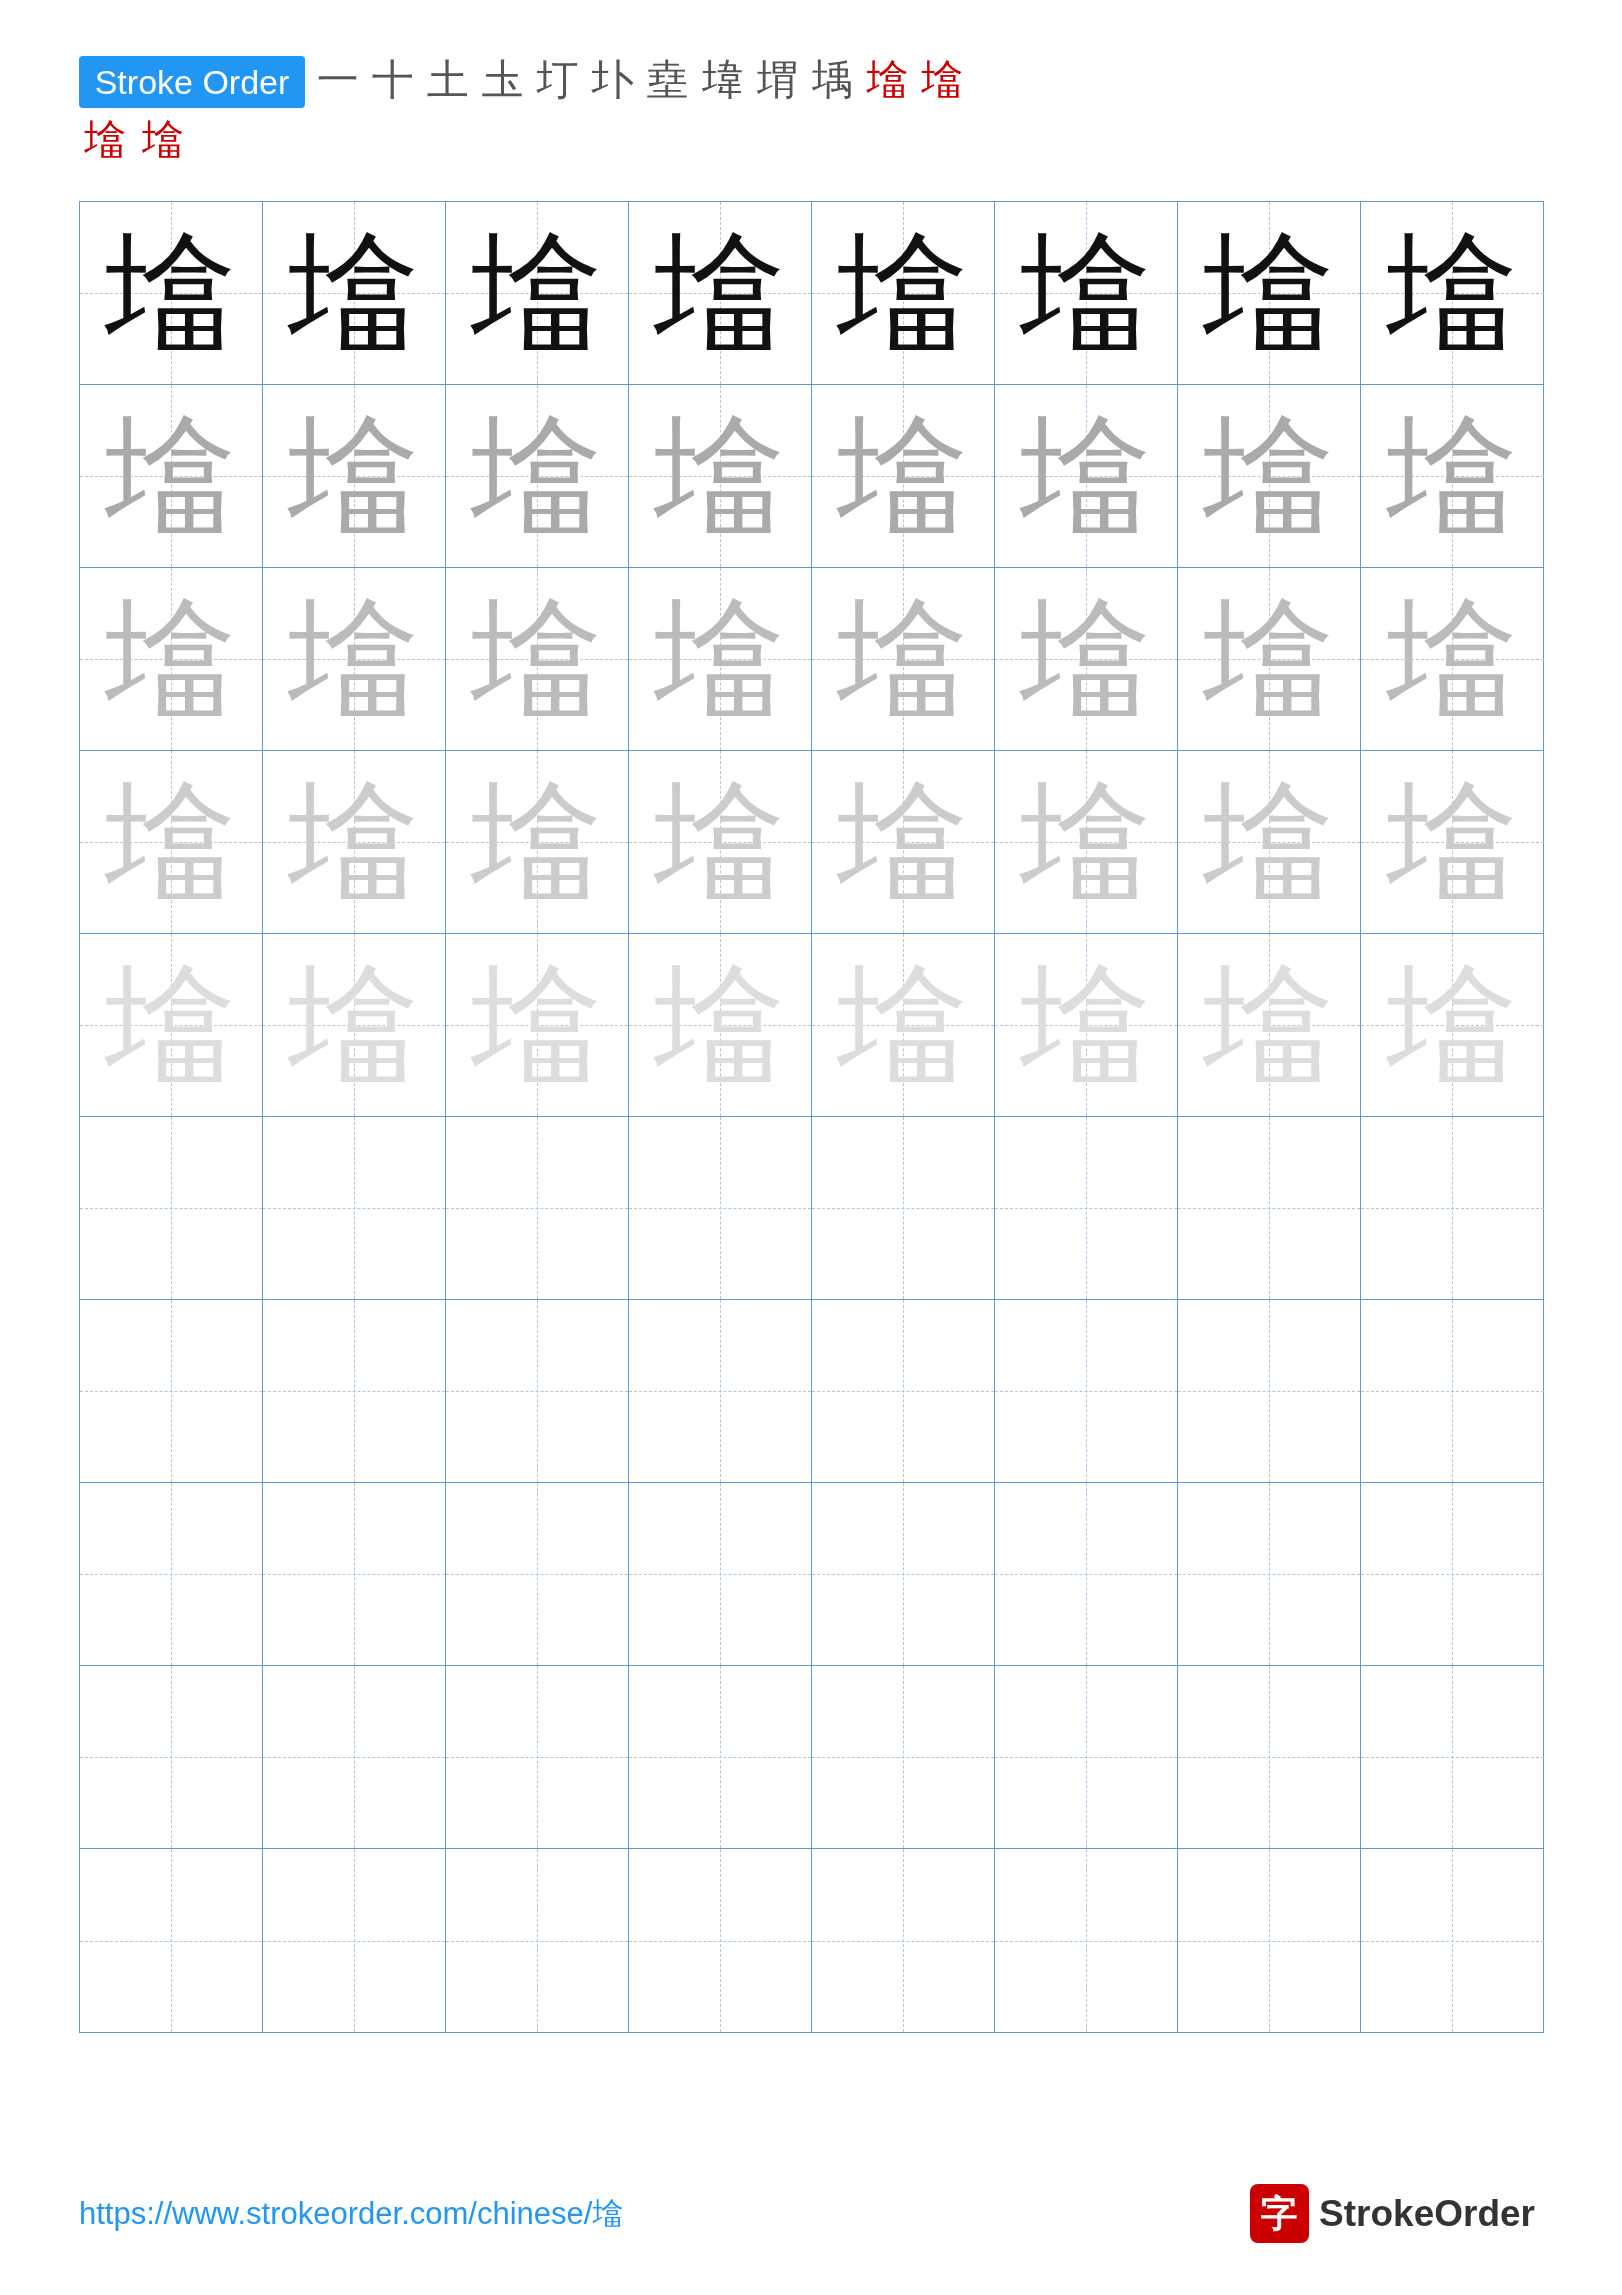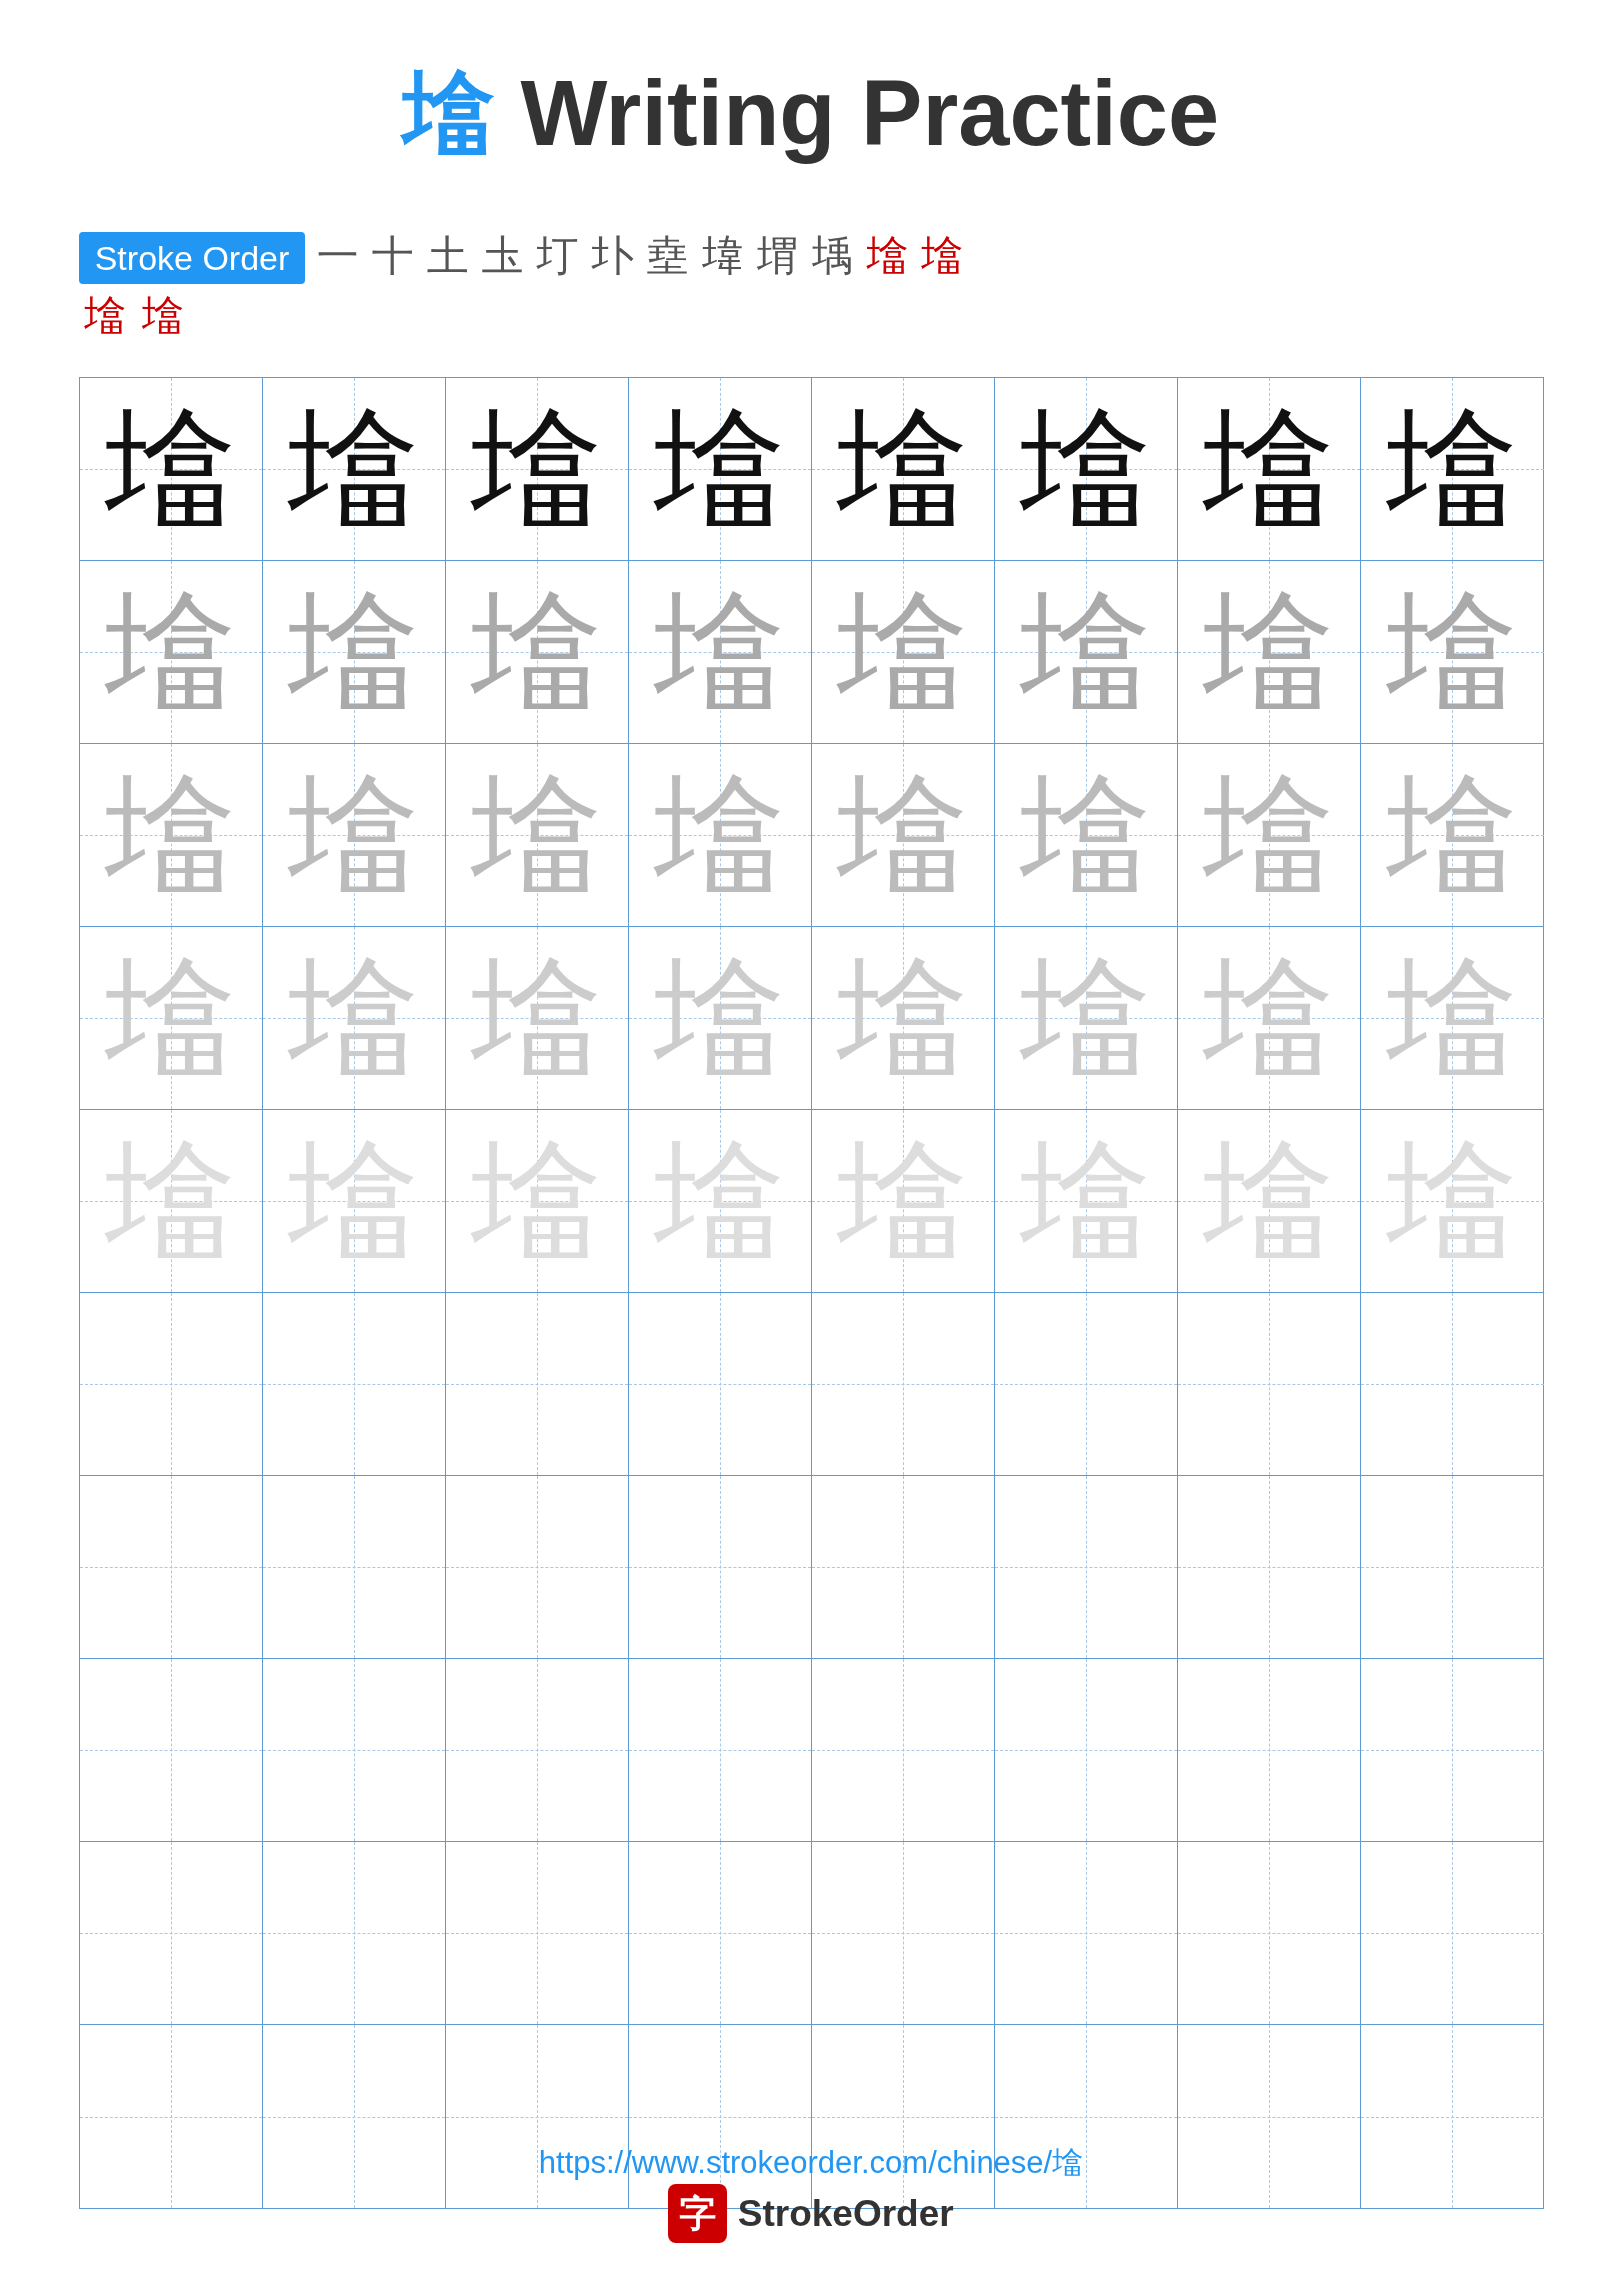--- a/index.html
+++ b/index.html
@@ -138,26 +138,25 @@
       position: relative;
       z-index: 1;
       line-height: 1;
     }
 
     
     .footer {
       position: absolute;
       bottom: 52px;
       left: 0;
-      right: 0;
+      right: 8px;
       display: flex;
       justify-content: space-between;
       align-items: center;
       padding: 0 79px;
-      flex-direction: column;
     }
 
     .footer-url {
       font-size: 31px;
       color: #2196F3;
     }
 
     .footer-brand {
       display: flex;
       align-items: center;
@@ -182,23 +181,20 @@
       font-size: 37px;
       font-weight: bold;
       color: #333;
       text-align: right;
     }
   </style>
 </head>
 <body>
 
 <div class="page">
-  <h1 class="title">
-    <span class="title-char">墖</span><span> Writing Practice</span>
-  </h1>
 
   <div class="stroke-order-row">
     <span class="stroke-order-label">Stroke Order</span>
     <div class="stroke-order-chars">
       <span class="stroke-char">一</span>
       <span class="stroke-char">十</span>
       <span class="stroke-char">土</span>
       <span class="stroke-char">圡</span>
       <span class="stroke-char">圢</span>
       <span class="stroke-char">圤</span>

